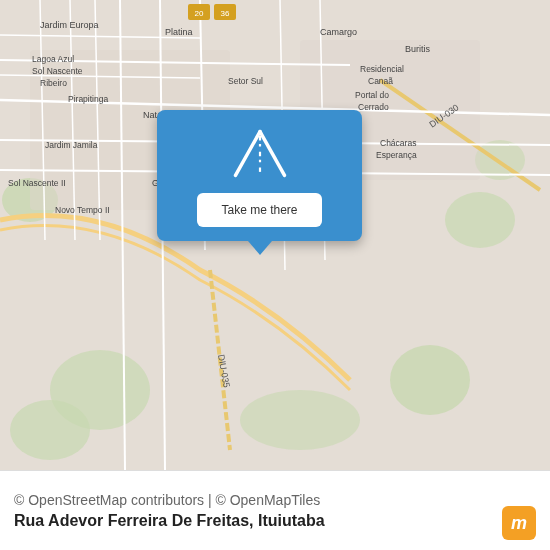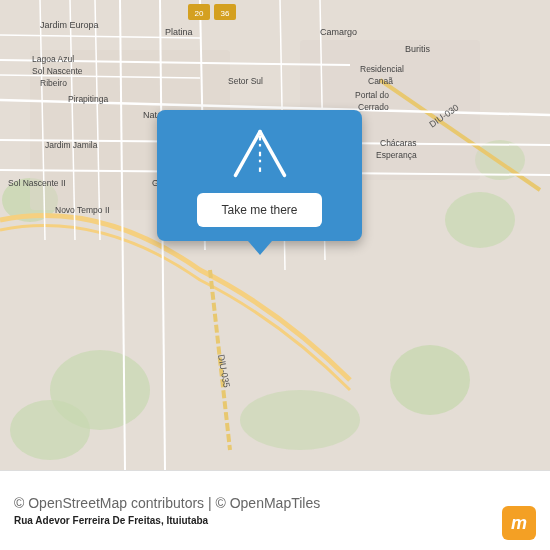--- a/index.html
+++ b/index.html
@@ -83,21 +83,21 @@
       padding: 6px 14px 6px 14px;
     }
 
     #attribution {
       font-size: 14px;
       color: #666;
       margin-bottom: 4px;
     }
 
     #location-title {
-      font-size: 10px;
+      font-size: 16px;
       font-weight: 600;
       color: #222;
     }
 
     #moovit-logo {
       position: absolute;
       bottom: 10px;
       right: 14px;
       display: flex;
       align-items: center;

